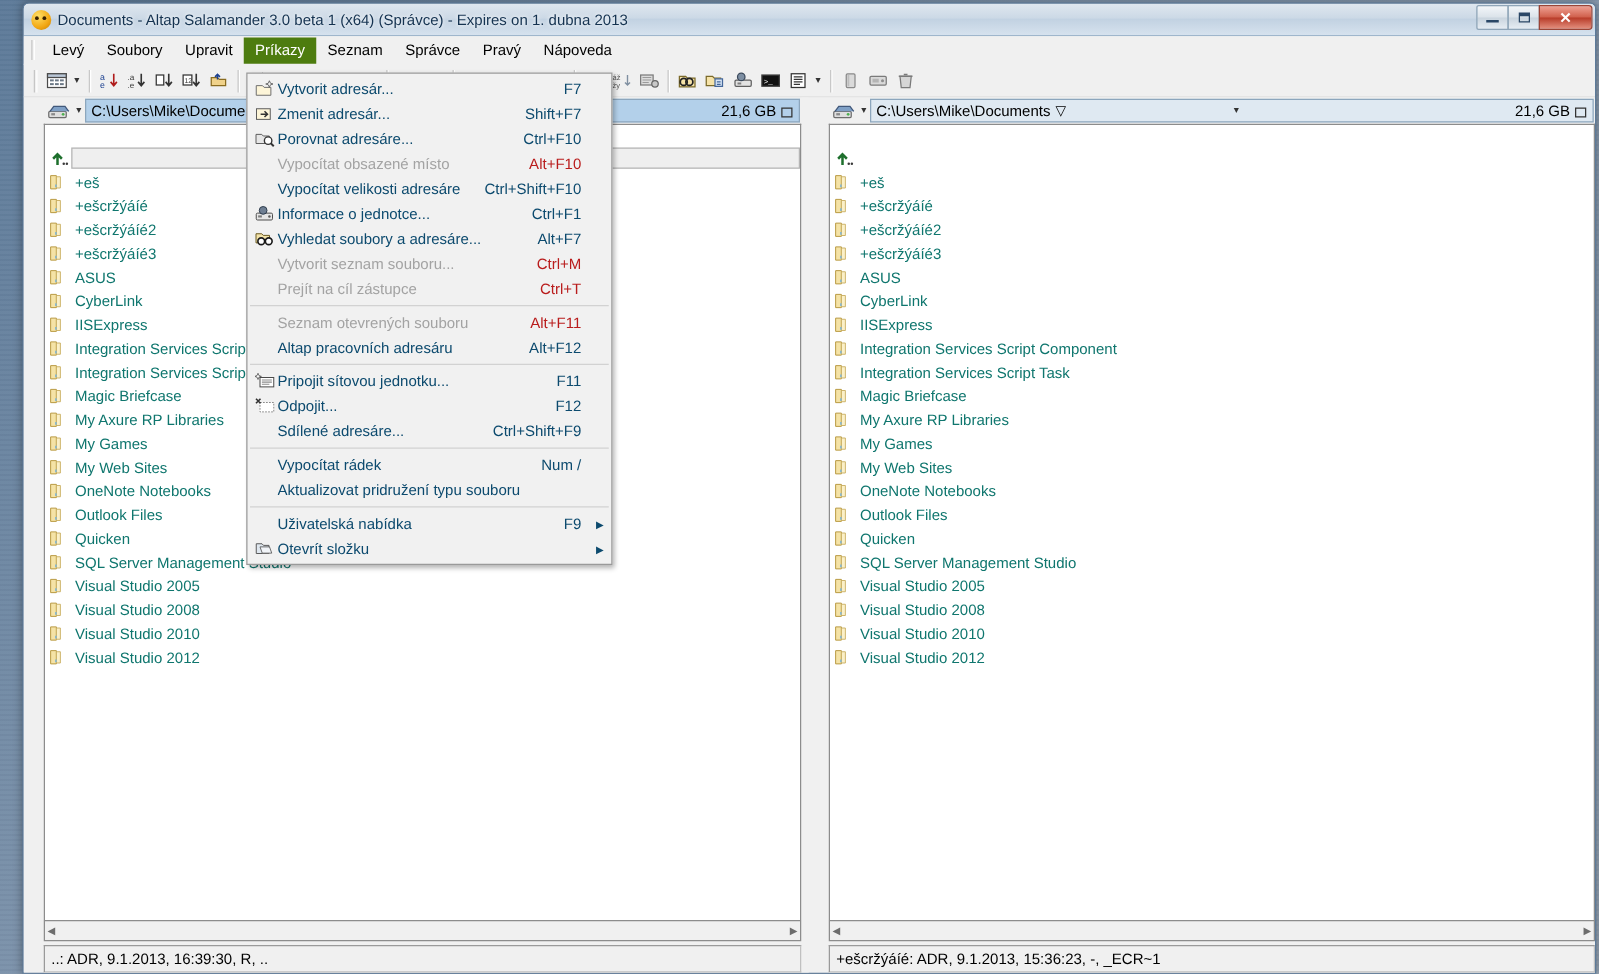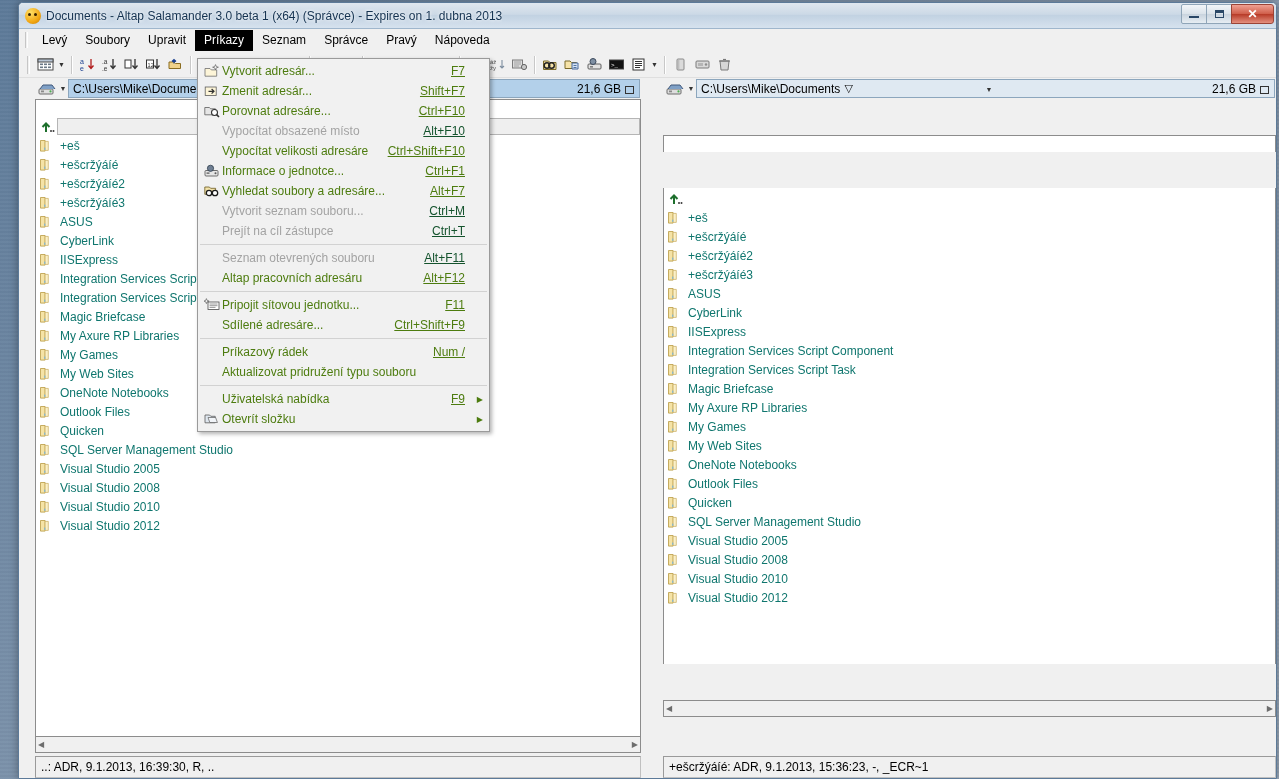--- a/index.html
+++ b/index.html
@@ -103,21 +103,21 @@
     border-left: 1px solid #c6c6c6;
     border-right: 1px solid #fefefe;
     margin: 0 5px 0 2px;
   }
   .menu-top {
     padding: 3px 9px 4px 9px;
     font-size: 12px; color: #000;
     cursor: default; white-space: nowrap;
   }
   .menu-top.active {
-    background: #000000;
+    background: #4d7c0f;
     color: #fff;
   }
 
   
   #toolbar {
     height: 26px;
     background: #f0f0f0;
     display: flex; align-items: center;
     padding-left: 4px;
     flex: 0 0 26px;
@@ -150,21 +150,21 @@
     min-height: 0;
   }
   .panel {
     display: flex; flex-direction: column;
     min-width: 0;
     position: relative;
     padding-left: 16px;
   }
   .panel.left  { width: 622px; }
   .splitter { width: 6px; background:#f0f0f0; flex:0 0 6px; cursor: col-resize; }
-  .panel.right { flex: 1 1 auto; gap: 36px; }
+  .panel.right { flex: 1 1 auto; }
 
   
   .pathbar {
     height: 21px;
     display: flex; align-items: center;
     flex: 0 0 21px;
     padding: 0 1px;
   }
   .drivebtn {
     width: 22px; height: 19px;
@@ -267,28 +267,28 @@
     border: 1px solid #9a9a9a;
     box-shadow: 2px 2px 4px rgba(0,0,0,.3);
     padding: 2px 0;
     z-index: 50;
   }
   .mi {
     display: flex; align-items: center;
     height: 20px;
     padding: 0 6px 0 4px;
     font-size: 12px;
-    color: #4d7c0f;
+    color: #0c4a6e;
     white-space: nowrap;
   }
   .mi.disabled { color: #a3a3a3; }
   .mi .micon { width: 20px; flex:0 0 20px; display:flex; align-items:center; justify-content:center; }
   .mi .mlabel { flex: 1 1 auto; overflow:hidden; }
-  .mi .maccel { margin-left: 14px; color: inherit; text-decoration: underline; }
-  .mi.disabled .maccel { color:#14532d; }
+  .mi .maccel { margin-left: 14px; color: inherit; }
+  .mi.disabled .maccel { color:#b91c1c; }
   .mi .marrow { margin-left: 8px; font-size: 8px; }
   .msep { height: 1px; background: #d2d2d2; margin: 3px 2px 3px 2px; }
 </style>
 </head>
 <body>
 
 <div id="desktop">
   <div id="desktop-texture"></div>
 </div>
 
@@ -1054,29 +1054,40 @@
             <rect x="4" y="4" width="11" height="7.5" fill="#fff" stroke="#4a4a4a" stroke-width=".8"></rect>
             <path d="M5.5 6 h8 M5.5 7.7 h8 M5.5 9.4 h6" stroke="#8c8c8c" stroke-width=".9"></path>
             <path d="M2.4 .6 l.8 1.9 l1.9 .6 l-1.9 .6 l-.8 1.9 l-.8-1.9 l-1.9-.6 l1.9-.6 z" fill="#f7f7f7" stroke="#3a3a3a" stroke-width=".55"></path>
           </svg>
         </span>
         <span class="mlabel">Pripojit sítovou jednotku...</span>
         <span class="maccel">F11</span>
         <span class="marrow" style="width: 10px; text-align: right;"></span>
       </div>
       <div class="mi">
+        <span class="micon">
+          <svg width="16" height="14" viewBox="0 0 16 14">
+            <rect x="4" y="4" width="11" height="7.5" fill="#fff" stroke="#8c8c8c" stroke-width=".8" stroke-dasharray="1.4 1"></rect>
+            <path d="M.8 1 L4.4 4.6 M4.4 1 L.8 4.6" stroke="#333" stroke-width="1.3"></path>
+          </svg>
+        </span>
+        <span class="mlabel">Odpojit...</span>
+        <span class="maccel">F12</span>
+        <span class="marrow" style="width: 10px; text-align: right;"></span>
+      </div>
+      <div class="mi">
         <span class="micon"></span>
         <span class="mlabel">Sdílené adresáre...</span>
         <span class="maccel">Ctrl+Shift+F9</span>
         <span class="marrow" style="width: 10px; text-align: right;"></span>
       </div>
       <div class="msep"></div>
       <div class="mi">
         <span class="micon"></span>
-        <span class="mlabel">Príkazový rádek</span>
+        <span class="mlabel">Vypocítat rádek</span>
         <span class="maccel">Num /</span>
         <span class="marrow" style="width: 10px; text-align: right;"></span>
       </div>
       <div class="mi">
         <span class="micon"></span>
         <span class="mlabel">Aktualizovat pridružení typu souboru</span>
         <span class="maccel"></span>
         <span class="marrow" style="width: 10px; text-align: right;"></span>
       </div>
       <div class="msep"></div>

